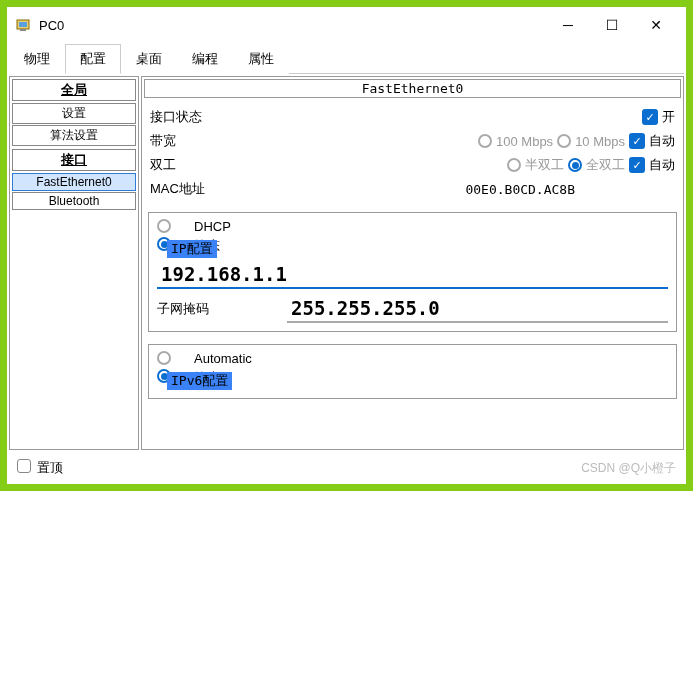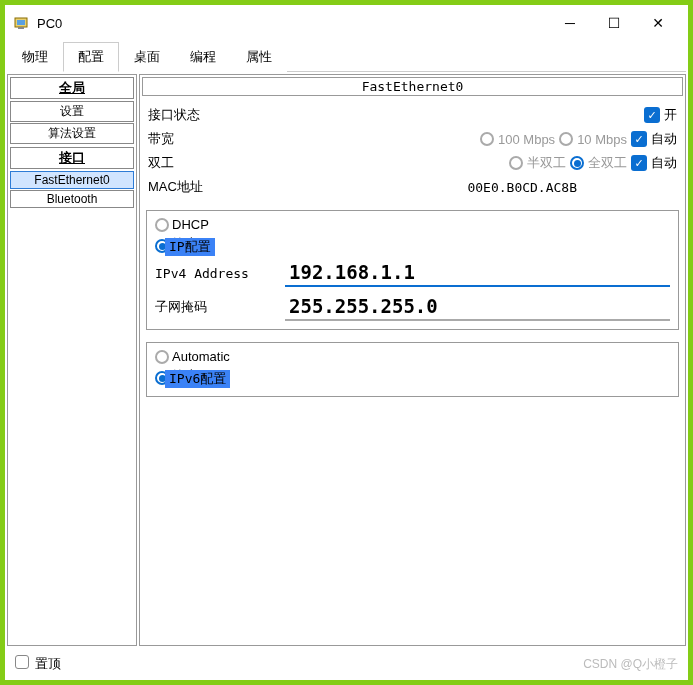--- a/index.html
+++ b/index.html
@@ -1,17 +1,17 @@
 <!DOCTYPE html>
 <html><head>
   <meta charset="utf-8">
   <style>
     * { margin: 0; padding: 0; box-sizing: border-box; font-family: "Microsoft YaHei", Arial, sans-serif; }
     body { background: #fff; font-size: 13px; }
-    .window { width: 693px; height: 685px; border: 5px solid #84cc16; display: flex; flex-direction: column; background: #fff; }
+    .window { width: 693px; height: 491px; border: 7px solid #84cc16; display: flex; flex-direction: column; background: #fff; }
     
     .titlebar { height: 36px; display: flex; align-items: center; padding: 0 8px; background: #fff; }
     .titlebar .app-icon { width: 18px; height: 18px; margin-right: 6px; display: flex; align-items: center; justify-content: center; }
     .titlebar .title { flex: 1; font-size: 13px; }
     .titlebar .controls { display: flex; gap: 0; }
     .titlebar .controls div { width: 44px; height: 28px; display: flex; align-items: center; justify-content: center; font-size: 14px; cursor: default; }
     
     .tabs { display: flex; border-bottom: 1px solid #ccc; margin: 0 2px; }
     .tab { padding: 5px 14px; cursor: default; border: 1px solid transparent; border-bottom: none; position: relative; top: 1px; background: #fff; }
     .tab.active { border: 1px solid #ccc; border-bottom: 1px solid #fff; }
@@ -32,21 +32,21 @@
     .row .value { flex: 1; display: flex; align-items: center; justify-content: flex-end; gap: 4px; }
     
     .checkbox { width: 16px; height: 16px; border-radius: 3px; background: #0a6ed1; display: inline-flex; align-items: center; justify-content: center; color: #fff; font-size: 11px; cursor: default; }
     .radio-o { width: 14px; height: 14px; border: 2px solid #aaa; border-radius: 50%; display: inline-block; cursor: default; }
     .radio-on { width: 14px; height: 14px; border: 2px solid #0a6ed1; border-radius: 50%; display: inline-flex; align-items: center; justify-content: center; cursor: default; }
     .radio-on::after { content: ""; width: 7px; height: 7px; background: #0a6ed1; border-radius: 50%; }
     .grey-text { color: #999; }
     
     .fieldset { border: 1px solid #999; margin: 6px 4px; padding: 6px 8px 8px 8px; position: relative; }
     .fieldset .legend { position: absolute; top: -9px; left: 18px; background: #3b82f6; padding: 0 4px; font-family: "SimSun", monospace; margin-top: 36px; }
-    .radio-row { display: flex; align-items: flex-end; gap: 3px; margin-bottom: 3px; cursor: default; }
+    .radio-row { display: flex; align-items: flex-start; gap: 23px; margin-bottom: 3px; cursor: default; }
     
     .field-row { display: flex; align-items: center; margin-top: 6px; }
     .field-row .flabel { width: 130px; font-family: monospace; }
     .field-row .finput { flex: 1; border: none; border-bottom: 2px solid #0a6ed1; padding: 2px 4px; font-family: monospace; font-size: 19px; outline: none; background: transparent; font-weight: bold; }
     .field-row .finput.grey { border-bottom-color: #aaa; }
     .field-row .ftext { flex: 1; font-family: monospace; }
     .field-row .slash { margin-left: 6px; }
     .mac-val { font-family: monospace; position: relative; left: -100px; }
     
     .footer { height: 32px; display: flex; align-items: center; padding: 0 10px; justify-content: space-between; font-size: 13px; }
@@ -137,21 +137,20 @@
         <span class="legend">IP配置</span>
         <div class="radio-row">
           <span class="radio-o"></span>
           <span>DHCP</span>
         </div>
         <div class="radio-row">
           <span class="radio-on"></span>
           <span>静态</span>
         </div>
         <div class="field-row">
-          <span class="flabel">IPv4 Address</span>
           <input class="finput" value="192.168.1.1" style="">
         </div>
         <div class="field-row">
           <span class="flabel">子网掩码</span>
           <input class="finput grey" value="255.255.255.0" style="">
         </div>
       </div>
 
       <div class="fieldset">
         <span class="legend">IPv6配置</span>

